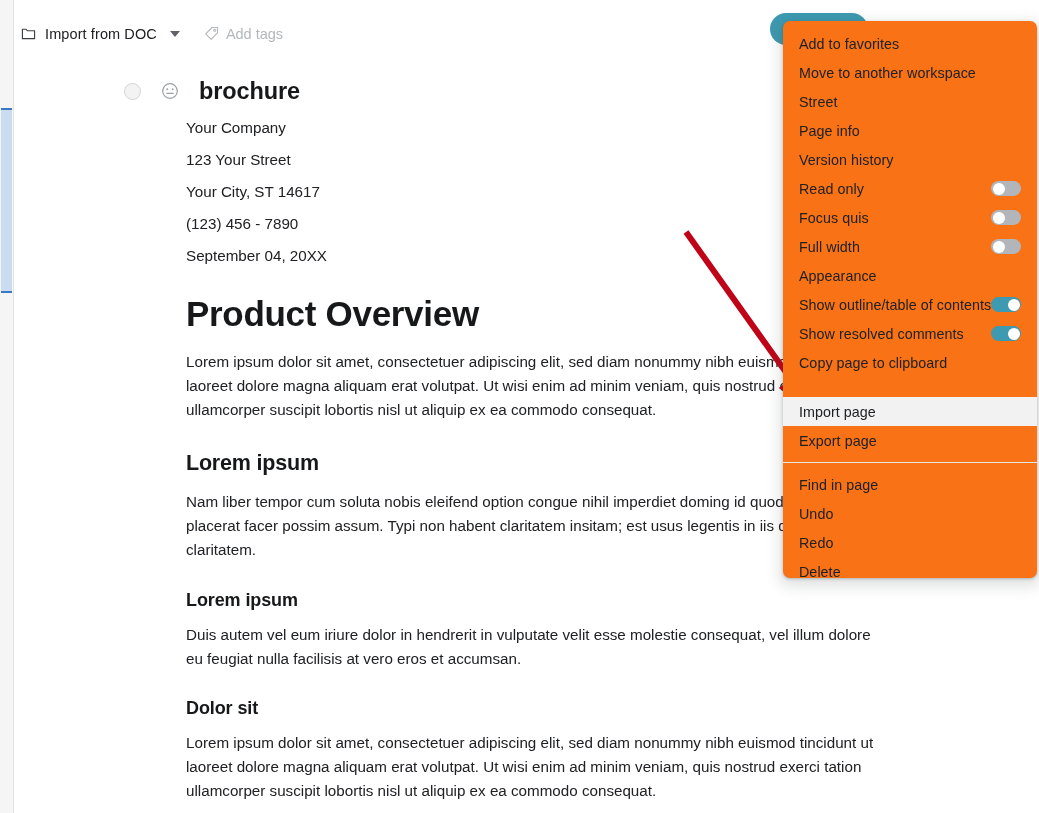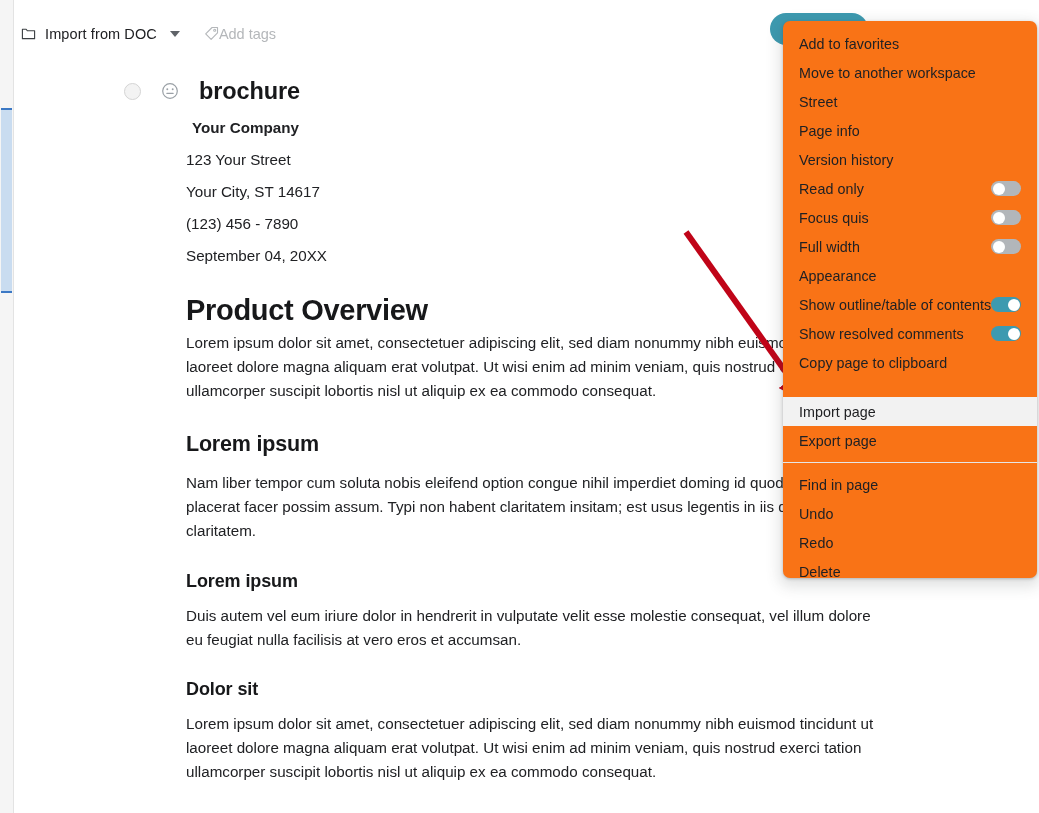--- a/index.html
+++ b/index.html
@@ -54,21 +54,21 @@
     font-size: 14.5px; color: #202124; letter-spacing: .1px;
   }
   .chev {
     width: 0; height: 0;
     border-left: 5px solid transparent;
     border-right: 5px solid transparent;
     border-top: 6px solid #5f6368;
     margin-left: 4px;
   }
   .tags {
-    display: flex; align-items: center; 
+    display: flex; align-items: center; gap: 7px;
     margin-left: 24px; cursor: pointer;
   }
   .tags-label { font-size: 14.5px; color: #b4b7ba; }
   .icon-svg { display: block; }
 
   
   .doc {
     position: absolute; left: 14px; top: 56px;
     width: 1025px; height: 757px;
     background: #ffffff;
@@ -87,25 +87,25 @@
     font-size: 23.5px; font-weight: bold; color: #17181a;
     letter-spacing: -.1px;
   }
 
   .body-col { padding-left: 172px; padding-right: 160px; }
 
   .addr {
     font-size: 15.2px; color: #202124;
     line-height: 32px;
   }
-  .addr.bold { font-weight: bold; margin-left: 6px; }
+  .addr.bold { font-weight: normal; }
 
   h1.sec {
-    font-size: 29px; font-weight: bold; color: #17181a;
-    margin: 22px 0 4px 0; letter-spacing: -.3px;
+    font-size: 35px; font-weight: bold; color: #17181a;
+    margin: 22px 0 16px 0; letter-spacing: -.3px;
   }
   h2.sec {
     font-size: 21.5px; font-weight: bold; color: #17181a;
     margin: 30px 0 14px 0; letter-spacing: -.2px;
   }
   h3.sec {
     font-size: 18px; font-weight: bold; color: #17181a;
     margin: 28px 0 12px 0; letter-spacing: -.1px;
   }
   p.para {

